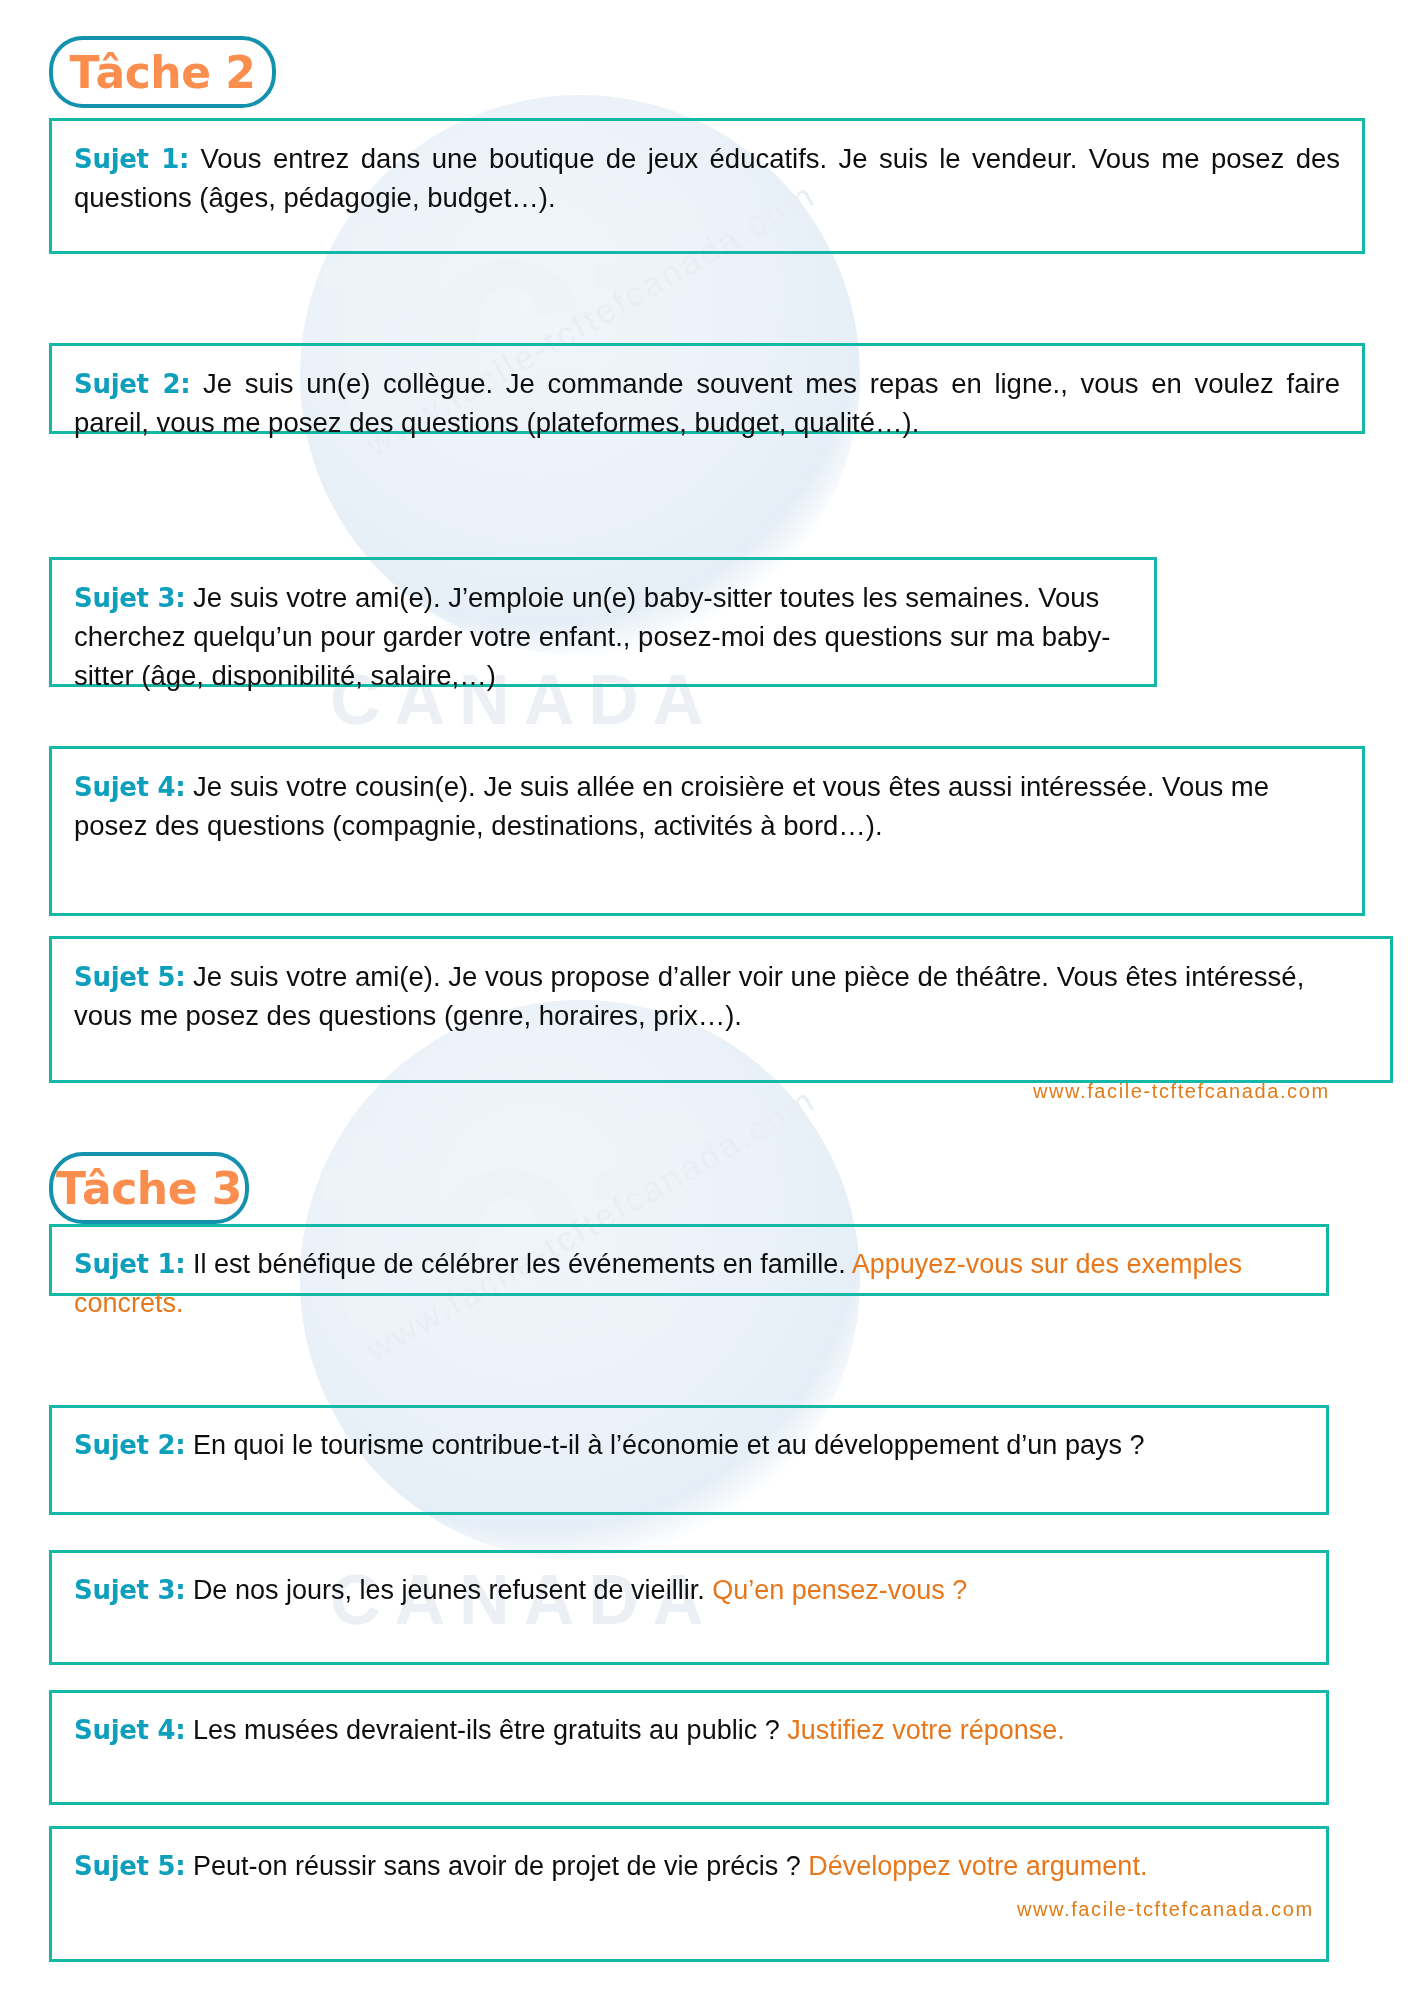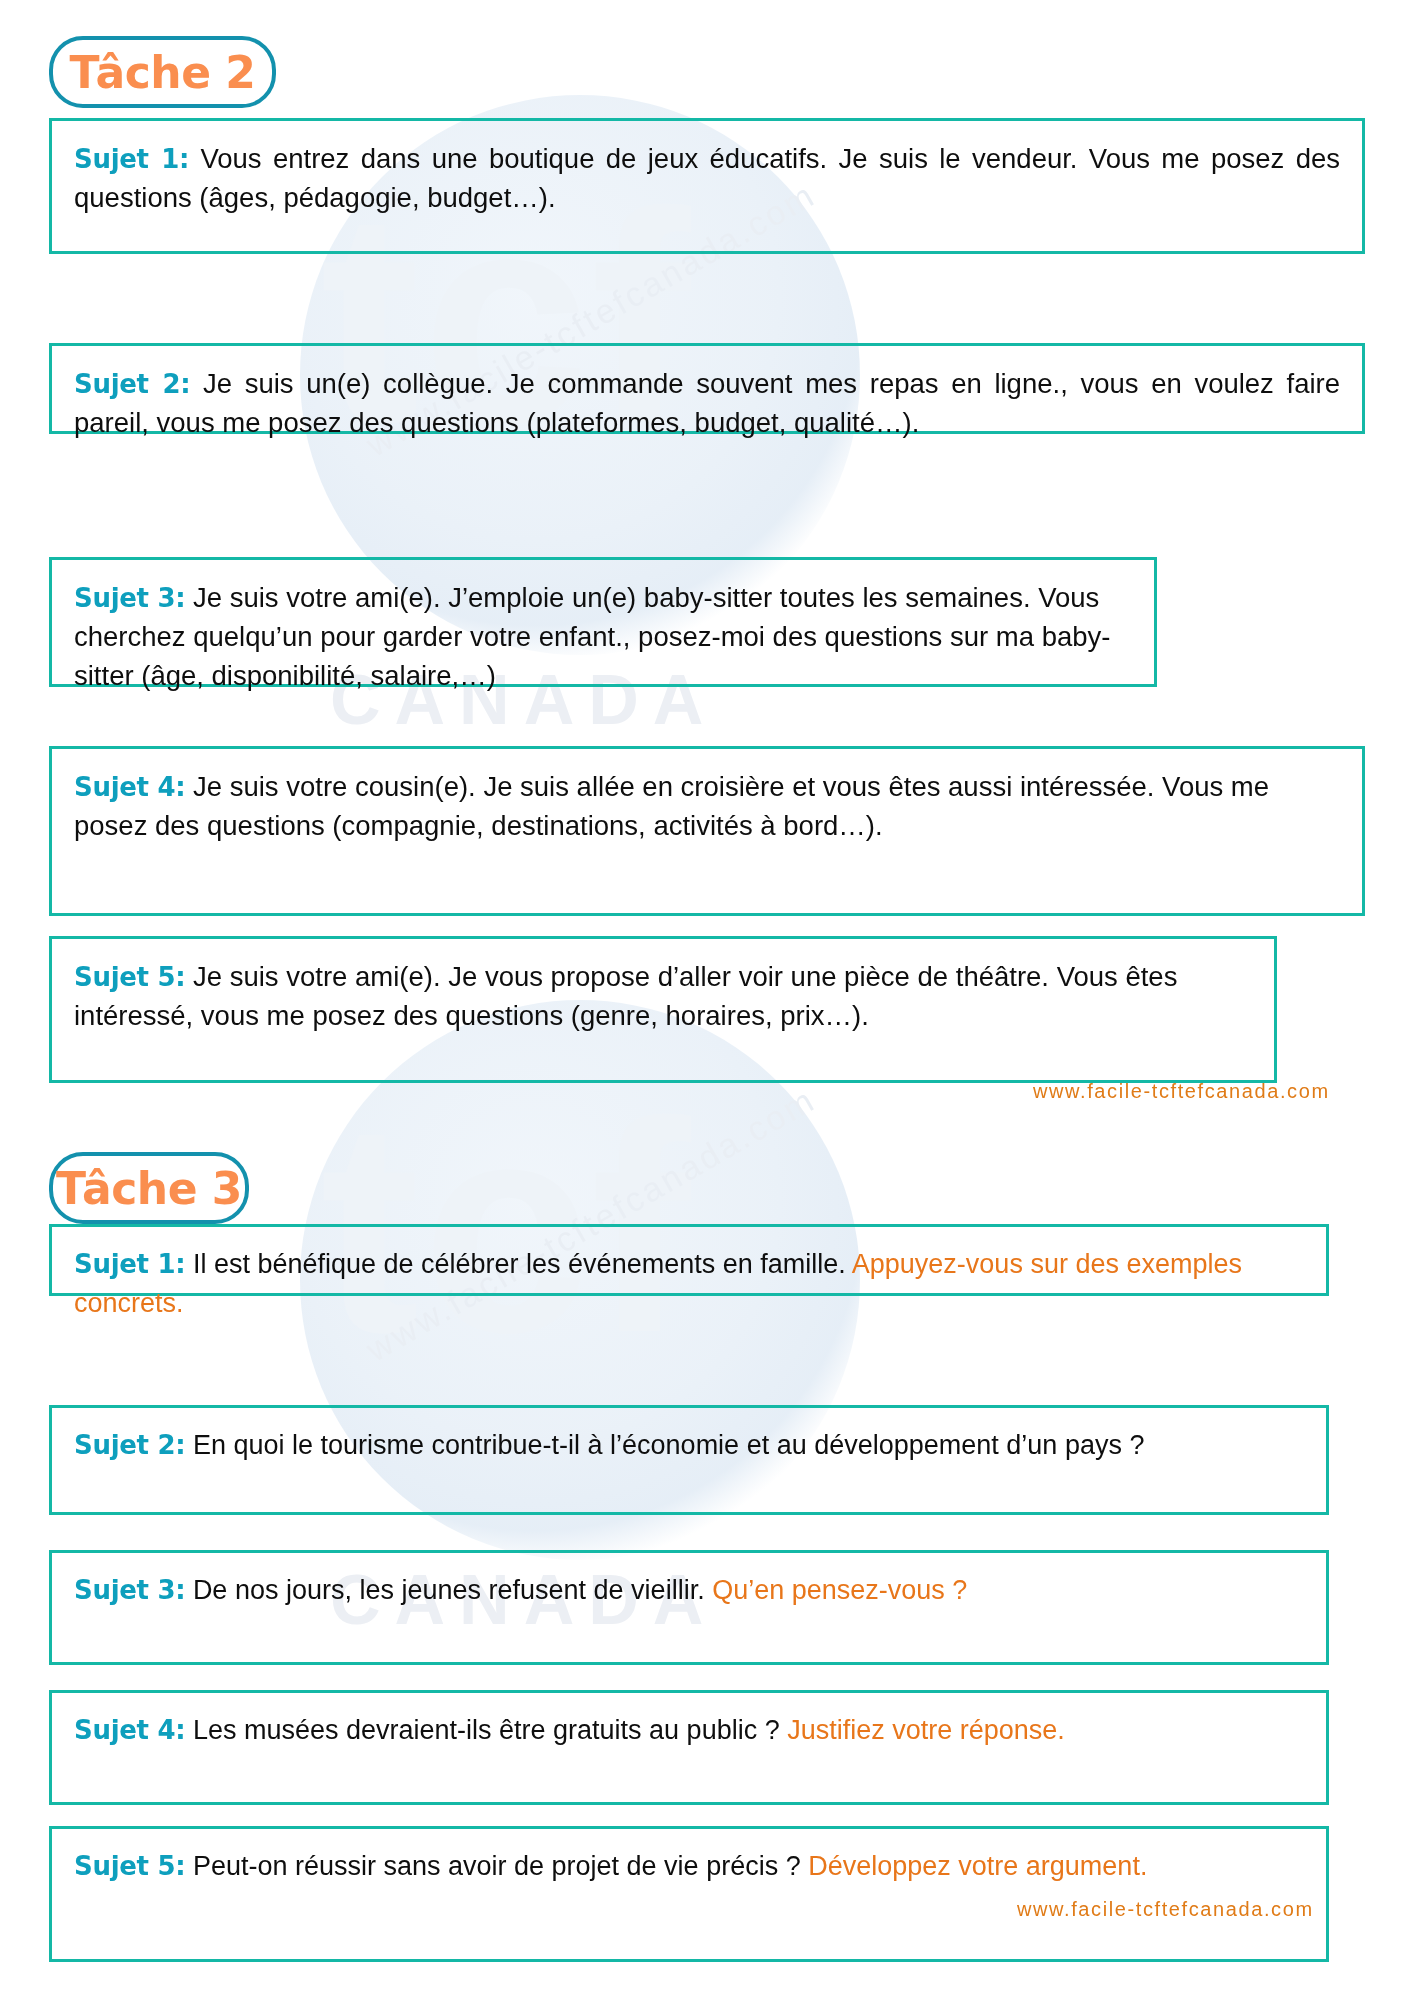--- a/index.html
+++ b/index.html
@@ -165,21 +165,21 @@
     </p>
   </div>
 
   <div class="subject-box t2 nojust" style="left:49px; top:746px; width:1316px; height:170px;">
     <p class="subject-text">
       <span class="lbl">Sujet 4:</span>
       <span>Je suis votre cousin(e). Je suis allée en croisière et vous êtes aussi intéressée. Vous me posez des questions (compagnie, destinations, activités à bord…).</span>
     </p>
   </div>
 
-  <div class="subject-box t2 nojust" style="left:49px; top:936px; width:1228px; height:147px;">
+  <div class="subject-box t2 nojust" style="left:49px; top:936px; width:1344px; height:147px;">
     <p class="subject-text">
       <span class="lbl">Sujet 5:</span>
       <span>Je suis votre ami(e). Je vous propose d’aller voir une pièce de théâtre. Vous êtes intéressé, vous me posez des questions (genre, horaires, prix…).</span>
     </p>
   </div>
 
   <div class="site-url" style="left:1033px; top:1080px;">www.facile-tcftefcanada.com</div>
 
   <div class="task-pill" style="left:49px; top:1152px; width:200px; height:72px;">
     <span class="task-label">Tâche 3</span>

